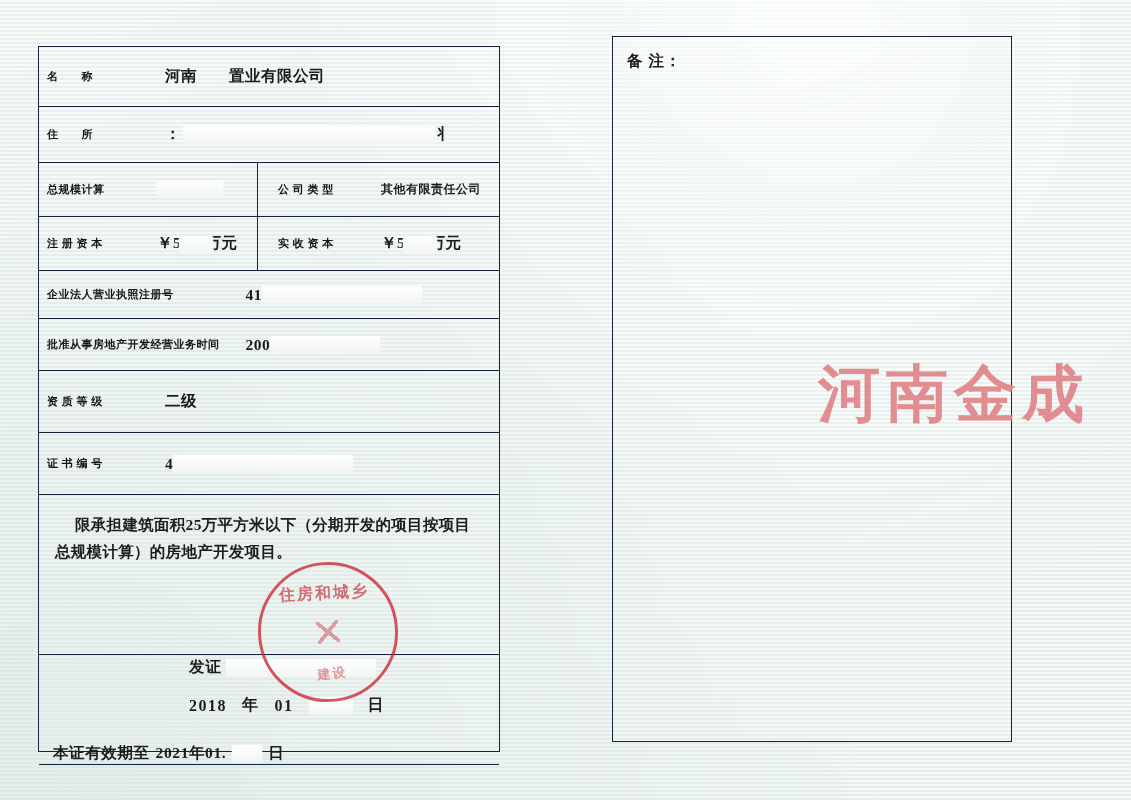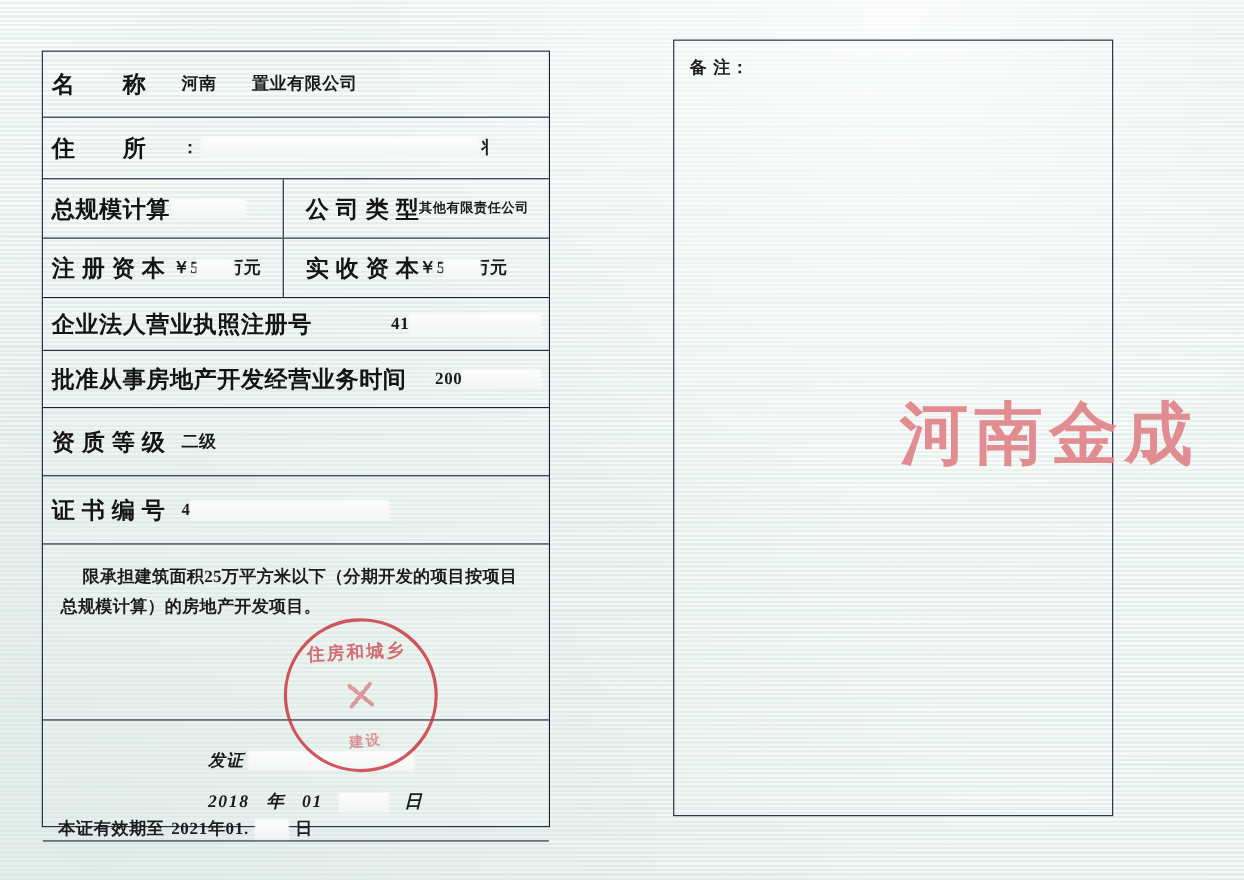--- a/index.html
+++ b/index.html
@@ -55,21 +55,21 @@
     border-bottom: 1.4px solid #16223a;
     box-sizing: border-box;
     position: relative;
   }
   .row:last-child { border-bottom: none; }
   .cell {
     display: flex;
     align-items: center;
     box-sizing: border-box;
     padding: 0 8px;
-    font-size: 21px;
+    font-size: 11px;
     letter-spacing: 0.5px;
   }
   .label {
     flex: 0 0 auto;
     font-weight: 700;
     color: #141414;
     white-space: nowrap;
   }
   .value {
     flex: 1 1 auto;
@@ -114,24 +114,23 @@
     letter-spacing: 0.3px;
   }
   .scope-text .indent { padding-left: 20px; display: block; }
 
   .issue-wrap {
     width: 100%;
     height: 100%;
     position: relative;
     display: flex;
     flex-direction: column;
-    justify-content: center;
+    justify-content: flex-start;
     padding-left: 150px;
     box-sizing: border-box;
-    font-style: italic;
   }
   .issue-line1 {
     font-size: 15.5px;
     font-weight: 700;
     letter-spacing: 1px;
     height: 24px;
     display: flex;
     align-items: center;
   }
   .issue-line2 {

